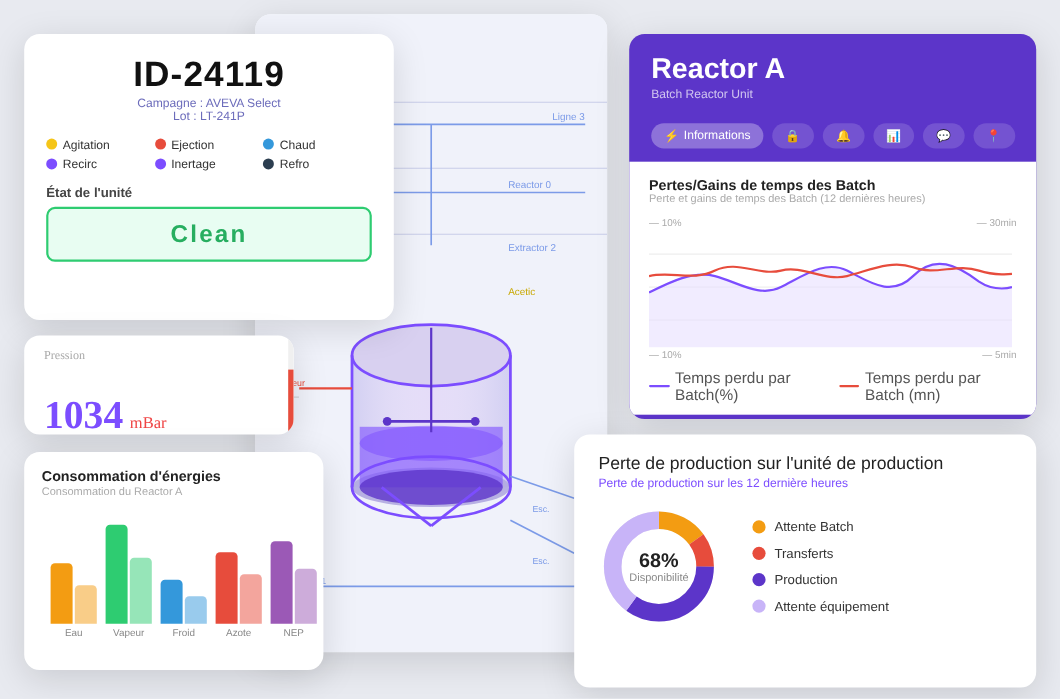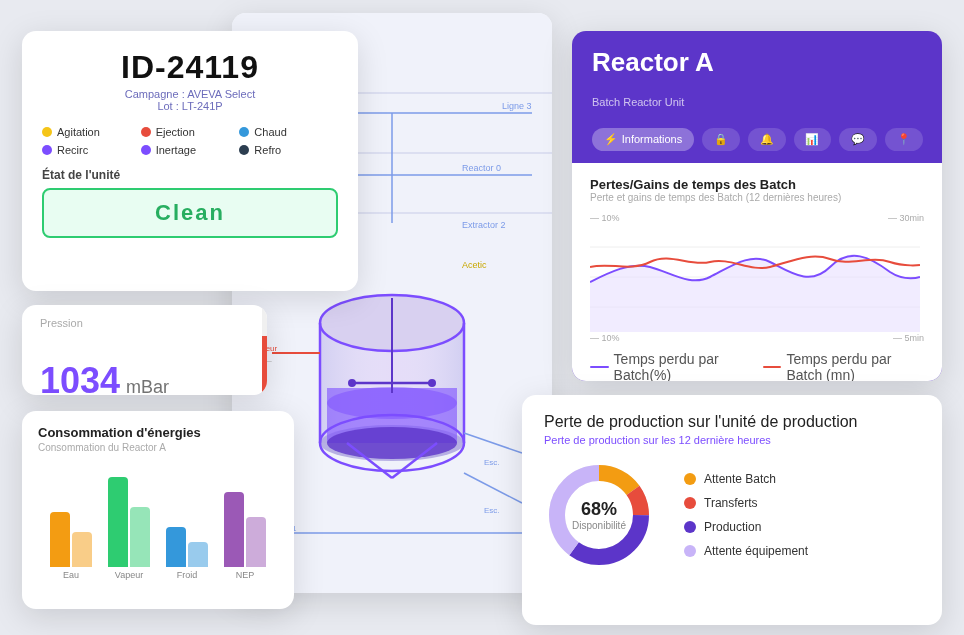--- a/index.html
+++ b/index.html
@@ -52,21 +52,20 @@
       text-align: center;
     }
     .tags-grid {
       display: grid;
       grid-template-columns: 1fr 1fr 1fr;
       gap: 6px 0;
       margin-top: 14px;
     }
     .tag-item {
       display: flex;
-      align-items: center;
       gap: 5px;
       font-size: 11px;
       color: #333;
     }
     .tag-dot {
       width: 10px; height: 10px;
       border-radius: 50%;
       flex-shrink: 0;
     }
     .tag-dot-yellow { background: #f5c518; }
@@ -94,38 +93,39 @@
       color: #27ae60;
       letter-spacing: 2px;
     }
     
     .card-pression {
       left: 0; top: 292px;
       width: 245px;
       height: 90px;
       padding: 12px 18px;
       z-index: 3;
+      font-family: Liberation Serif, serif;
     }
     .pression-label {
       font-size: 11px;
       color: #aaa;
       margin-bottom: 4px;
     }
     .pression-value {
       font-size: 36px;
       font-weight: 800;
       color: #7c4dff;
       display: flex;
       align-items: baseline;
       gap: 6px;
     }
     .pression-unit {
-      font-size: 18px;
+      font-size: 15px;
       font-weight: 400;
-      color: #737373;
+      color: #ef4444;
       margin-top: 44px;
     }
     .pression-bar-wrap {
       position: absolute;
       right: 0; top: 0; bottom: 0;
       width: 5px;
       background: #f0f0f0;
       display: flex;
       align-items: flex-end;
     }
@@ -201,21 +201,21 @@
       padding: 16px 20px 10px;
     }
     .reactor-title {
       font-size: 26px;
       font-weight: 800;
       color: white;
     }
     .reactor-sub {
       font-size: 11px;
       color: rgba(255,255,255,0.7);
-      margin-top: 18px;
+      margin-top: 2px;
     }
     .reactor-tabs {
       display: flex;
       gap: 8px;
       margin-top: 10px;
       padding: 0 20px;
     }
     .reactor-tab {
       background: rgba(255,255,255,0.15);
       border-radius: 20px;
@@ -408,20 +408,27 @@
       </div>
 
       <div class="bar-group">
         <div style="display:flex;align-items:flex-end;gap:2px;height:100px;">
           <div class="bar" style="height:40px;background:#3498db;"></div>
           <div class="bar" style="height:25px;background:#3498db;opacity:0.5;"></div>
         </div>
         <div class="bar-label">Froid</div>
       </div>
 
+      <div class="bar-group">
+        <div style="display:flex;align-items:flex-end;gap:2px;height:100px;">
+          <div class="bar" style="height:65px;background:#e74c3c;"></div>
+          <div class="bar" style="height:45px;background:#e74c3c;opacity:0.5;"></div>
+        </div>
+        <div class="bar-label">Azote</div>
+      </div>
 
       <div class="bar-group">
         <div style="display:flex;align-items:flex-end;gap:2px;height:100px;">
           <div class="bar" style="height:75px;background:#9b59b6;"></div>
           <div class="bar" style="height:50px;background:#9b59b6;opacity:0.5;"></div>
         </div>
         <div class="bar-label">NEP</div>
       </div>
     </div>
   </div>

